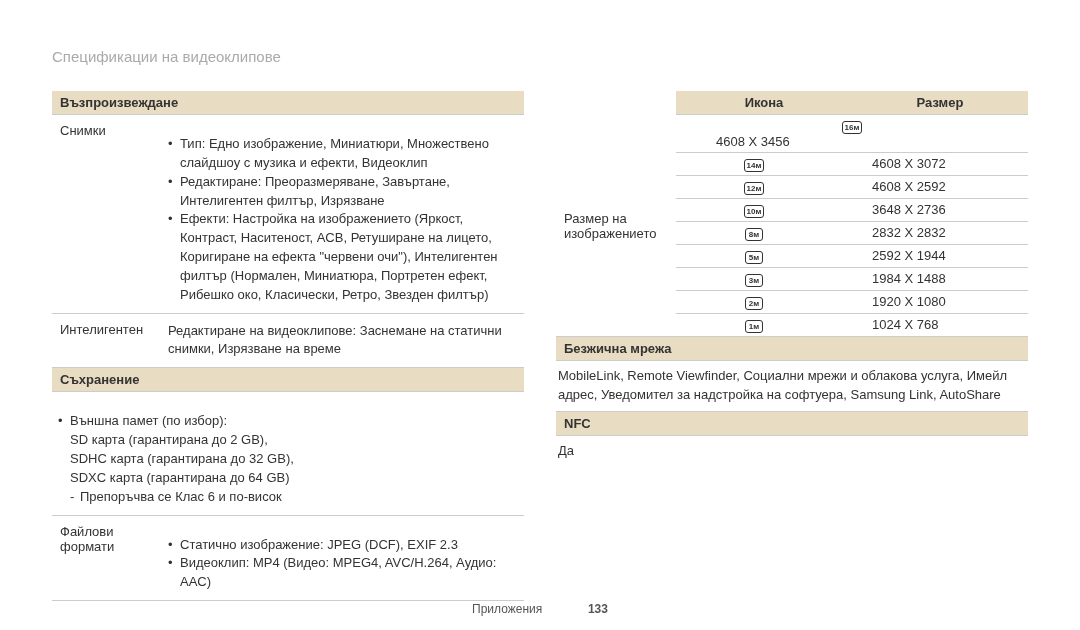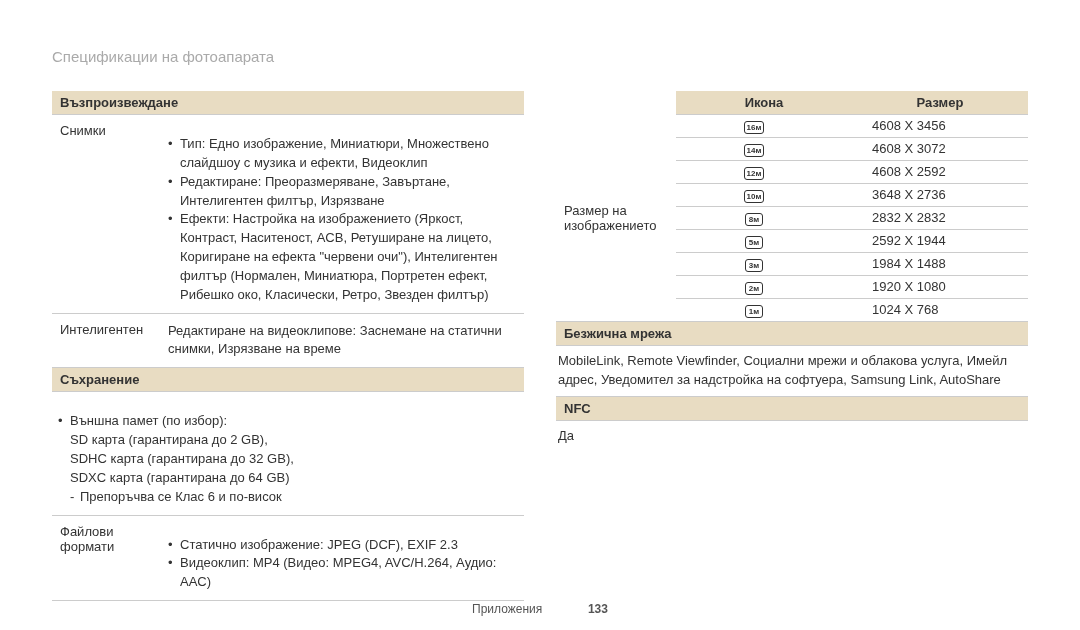--- a/index.html
+++ b/index.html
@@ -97,21 +97,21 @@
     padding: 4px 8px;
   }
   .inner-rows {
     flex: 1;
   }
   .irow {
     display: flex;
     border-top: 1px solid #ccc;
     padding: 3px 0;
   }
-  .irow:first-child { border-top: none; }
+  .irow:first-child { border-top: none; flex-direction: column; }
   .irow .icon-cell {
     flex: 1;
     text-align: center;
   }
   .irow .size-cell {
     flex: 1;
     text-align: left;
     padding-left: 40px;
   }
   .mp-icon {
@@ -137,21 +137,21 @@
     right: 0;
     text-align: center;
     font-size: 12px;
     color: #555;
   }
   .footer .pnum { font-weight: bold; margin-left: 39px; }
 </style>
 </head>
 <body>
 
-<div class="page-title">Спецификации на фотоапарата</div>
+<div class="page-title">Спецификации на видеоклипове</div>
 
 <div class="columns">
 
   <div class="col">
 
     <div class="section-header">Възпроизвеждане</div>
 
     <div class="spec-row">
       <div class="spec-label">Снимки</div>
       <div class="spec-value">

